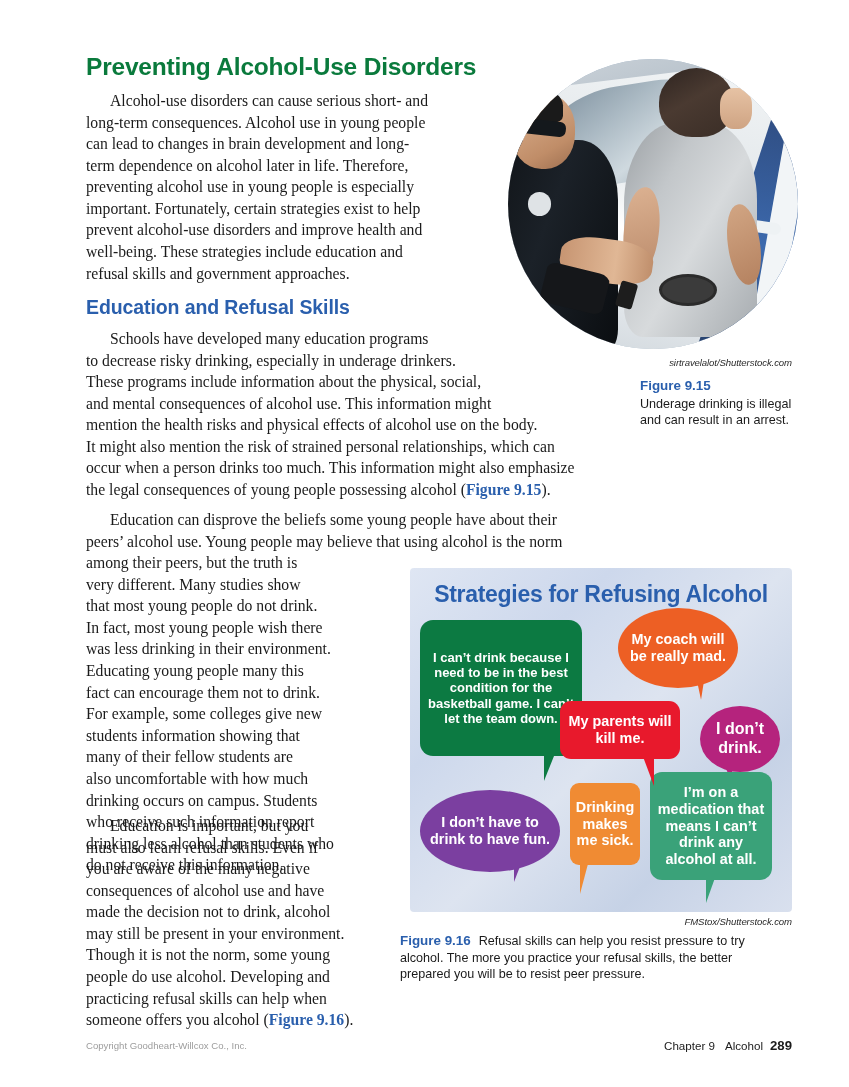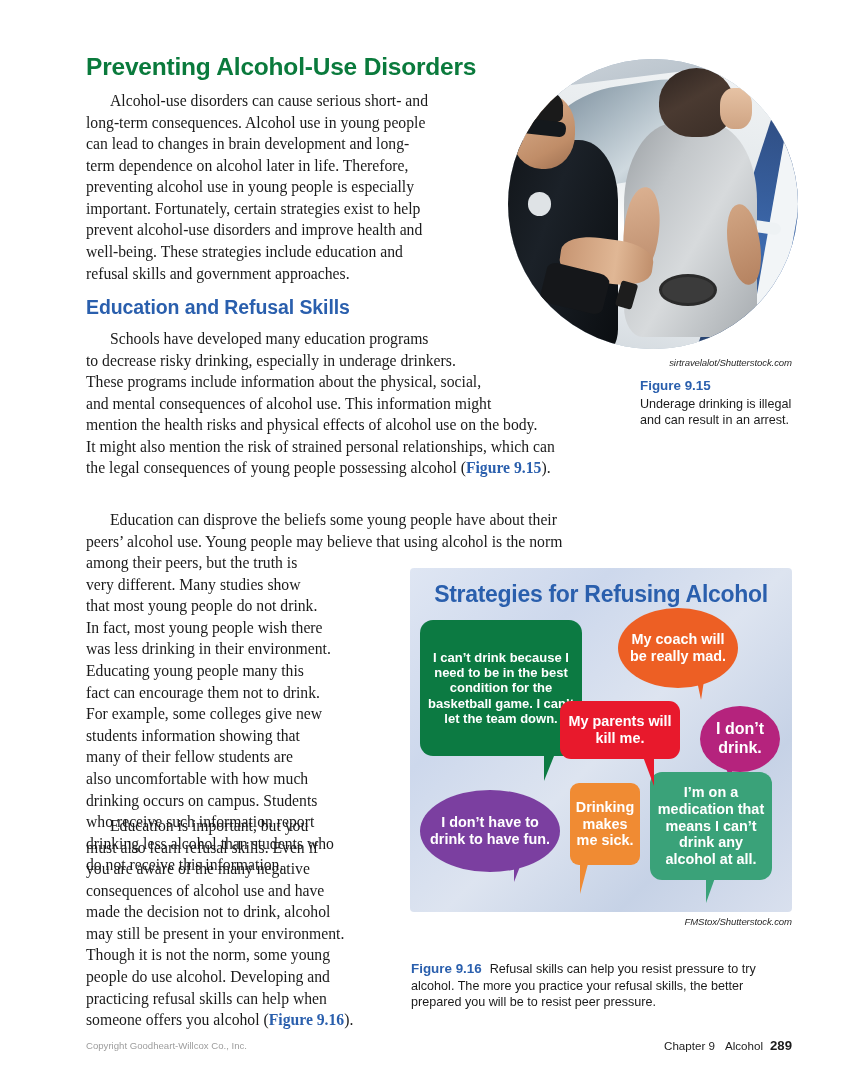--- a/index.html
+++ b/index.html
@@ -297,21 +297,21 @@
     font-size: 12.6px;
     line-height: 1.32;
     color: #1b1b1b;
   }
   .caption .label {
     font-weight: bold;
     color: #2a5fad;
   }
   #caption-915 { left: 640px; top: 377px; width: 156px; }
   #caption-915 .label { display: block; font-size: 13.4px; margin-bottom: 1px; }
-  #caption-916 { left: 411px; top: 932px; width: 385px; margin-top: 28px; }
+  #caption-916 { left: 400px; top: 932px; width: 385px; }
   #caption-916 .label { margin-right: 8px; font-size: 13.4px; }
 
   
   .info-box {
     position: absolute;
     left: 410px;
     top: 568px;
     width: 382px;
     height: 344px;
     border-radius: 4px;
@@ -516,20 +516,21 @@
 
   <div class="h2">Education and Refusal Skills</div>
 
   <div class="para" id="para-edu">
     <span class="ln ind">Schools have developed many education programs</span>
     <span class="ln">to decrease risky drinking, especially in underage drinkers.</span>
     <span class="ln">These programs include information about the physical, social,</span>
     <span class="ln">and mental consequences of alcohol use. This information might</span>
     <span class="ln">mention the health risks and physical effects of alcohol use on the body.</span>
     <span class="ln">It might also mention the risk of strained personal relationships, which can</span>
+    <span class="ln">occur when a person drinks too much. This information might also emphasize</span>
     <span class="ln"><span>the legal consequences of young people possessing alcohol (</span><span class="figref">Figure 9.15</span><span>).</span></span>
   </div>
 
   <div class="para" id="para-peers">
     <span class="ln ind">Education can disprove the beliefs some young people have about their</span>
     <span class="ln">peers’ alcohol use. Young people may believe that using alcohol is the norm</span>
     <span class="ln">among their peers, but the truth is</span>
     <span class="ln">very different. Many studies show</span>
     <span class="ln">that most young people do not drink.</span>
     <span class="ln">In fact, most young people wish there</span>

